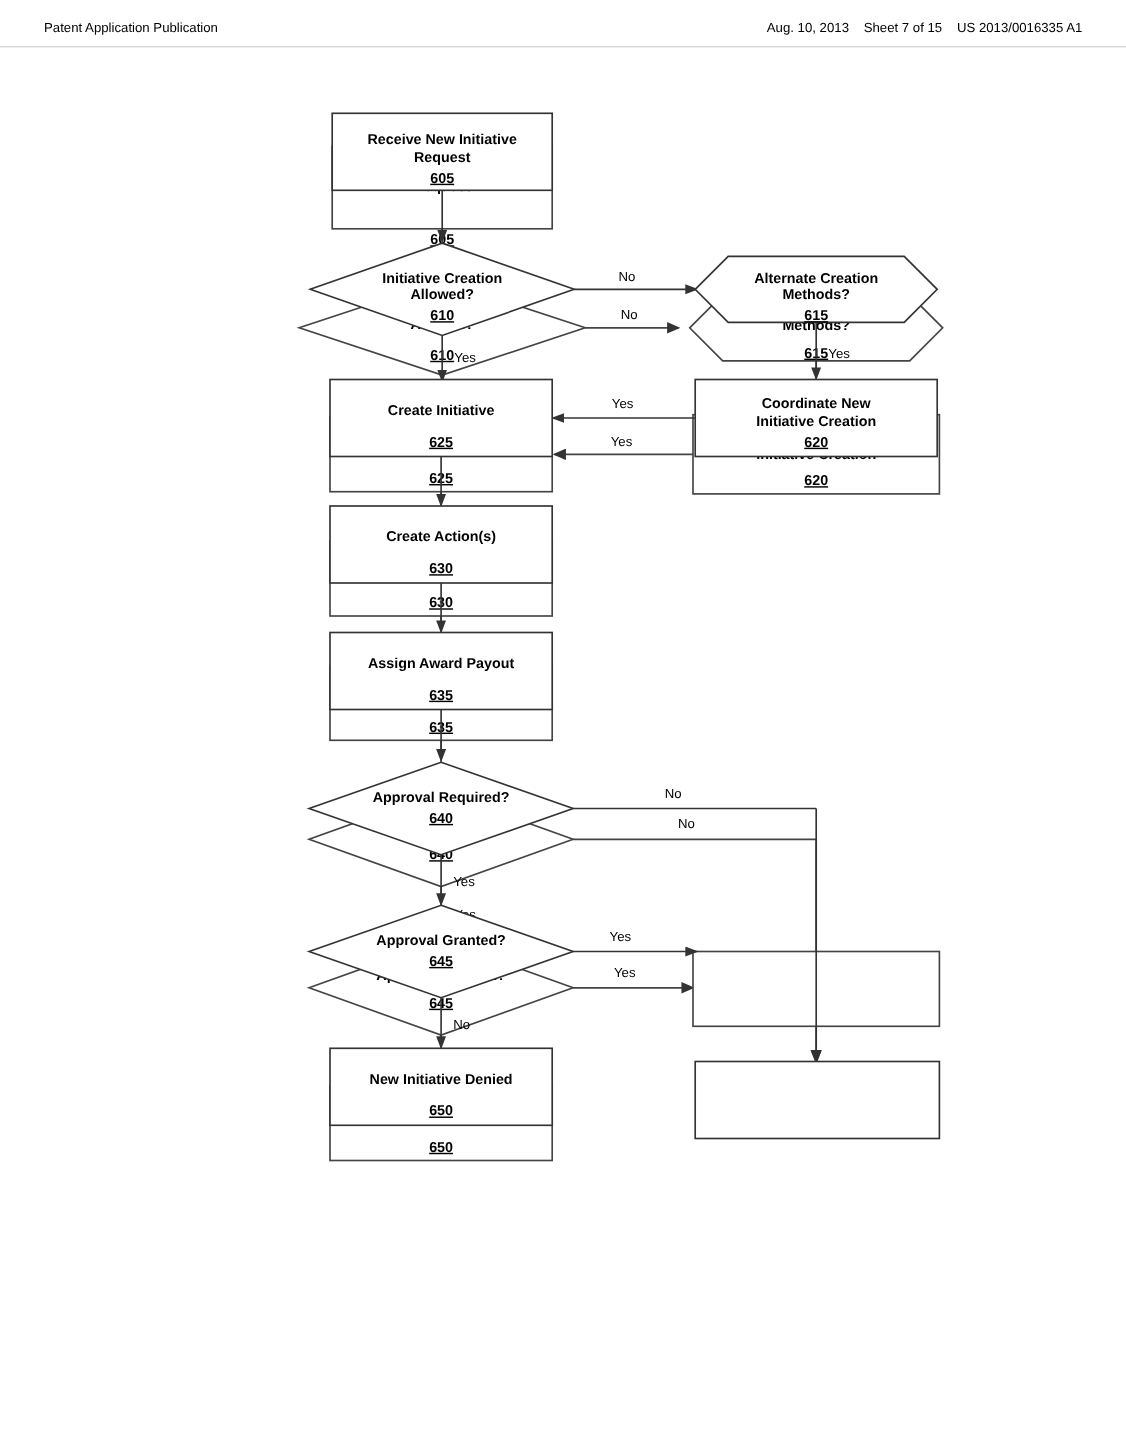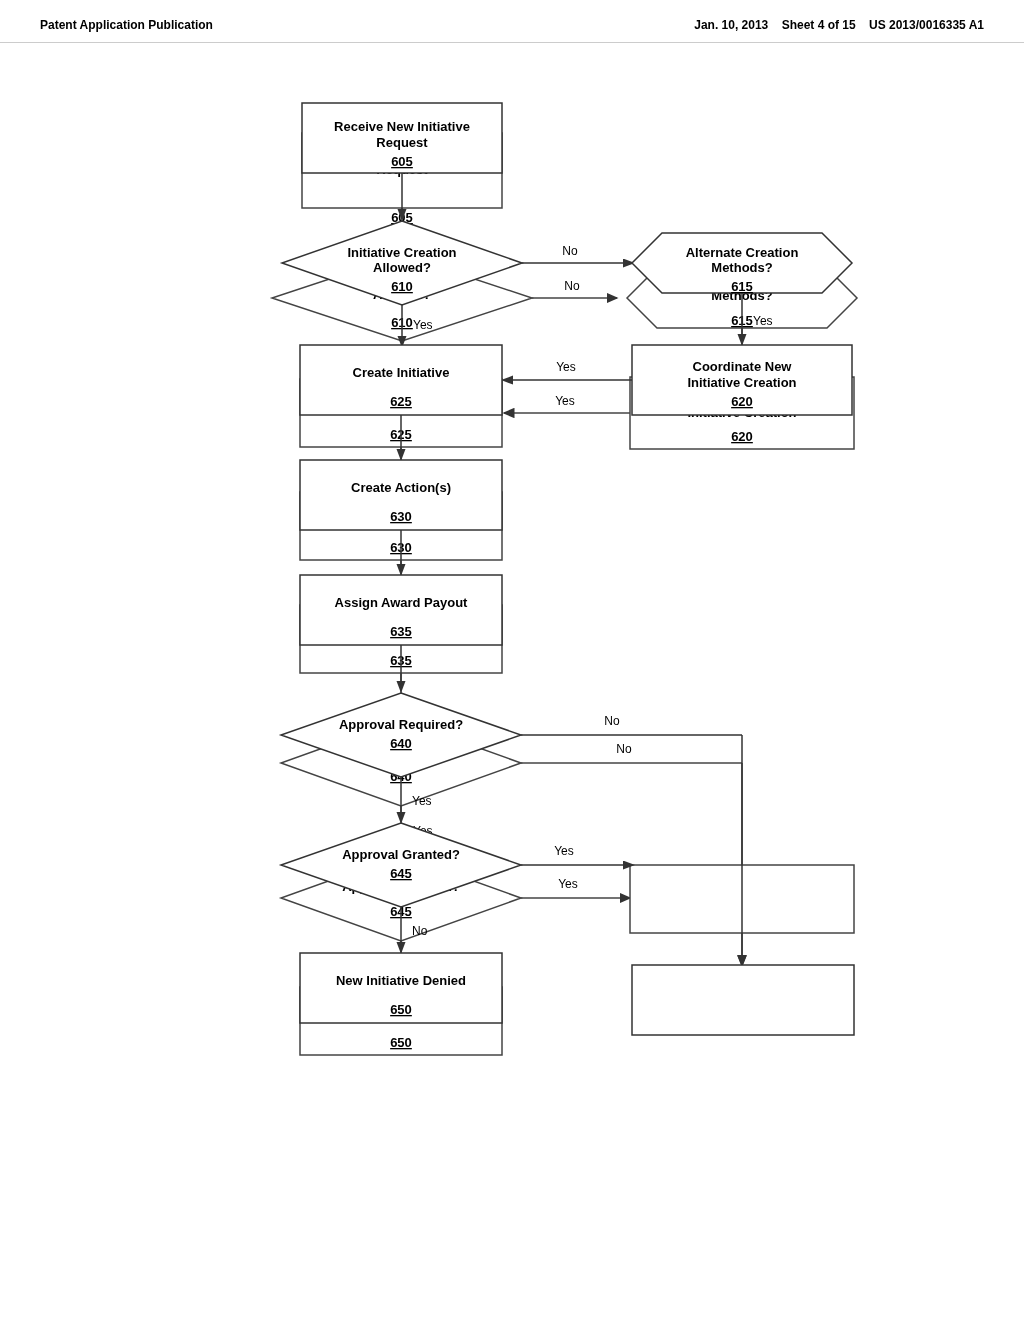--- a/index.html
+++ b/index.html
@@ -11,42 +11,41 @@
       font-size: 13px;
       color: #000;
     }
 
     .header {
       display: flex;
       justify-content: space-between;
       padding: 18px 40px 10px 40px;
       font-size: 12px;
       border-bottom: 1px solid #ccc;
-      font-weight: bold;
     }
 
     .diagram-area {
       position: relative;
       width: 100%;
       padding: 30px 0;
     }
 
     svg {
       display: block;
       margin: 0 auto;
     }
   </style>
 </head>
 <body>
 
 <div class="header">
   <span>Patent Application Publication</span>
   <span>
-    <span>Jan. 10, 2013</span>&nbsp;&nbsp;&nbsp;
-    <span>Sheet 4 of 15</span>&nbsp;&nbsp;&nbsp;
+    <span>Aug. 10, 2013</span>&nbsp;&nbsp;&nbsp;
+    <span>Sheet 7 of 15</span>&nbsp;&nbsp;&nbsp;
     <span>US 2013/0016335 A1</span>
   </span>
 </div>
 
 <div class="diagram-area">
   <svg width="820" height="1200" viewBox="0 0 820 1200">
     <defs>
       <marker id="arrowhead" markerWidth="8" markerHeight="8" refX="6" refY="3" orient="auto">
         <path d="M0,0 L0,6 L8,3 z" fill="#333"></path>
       </marker>

